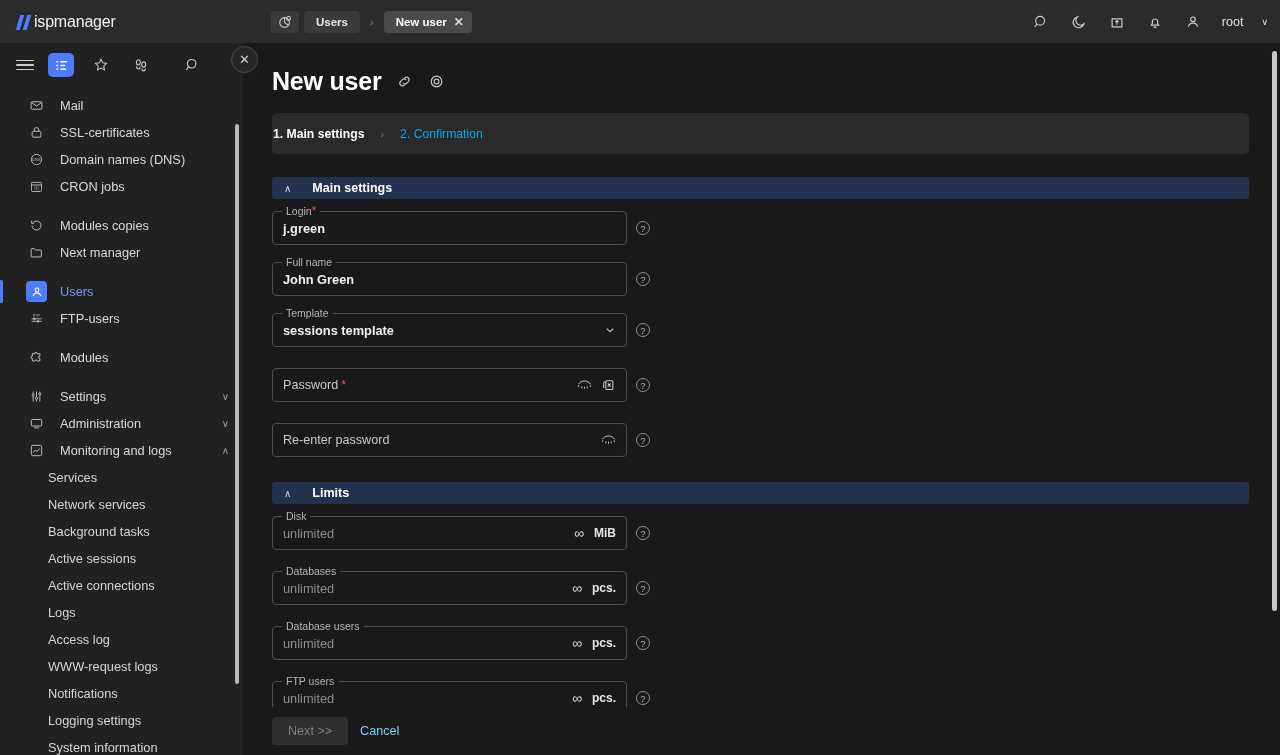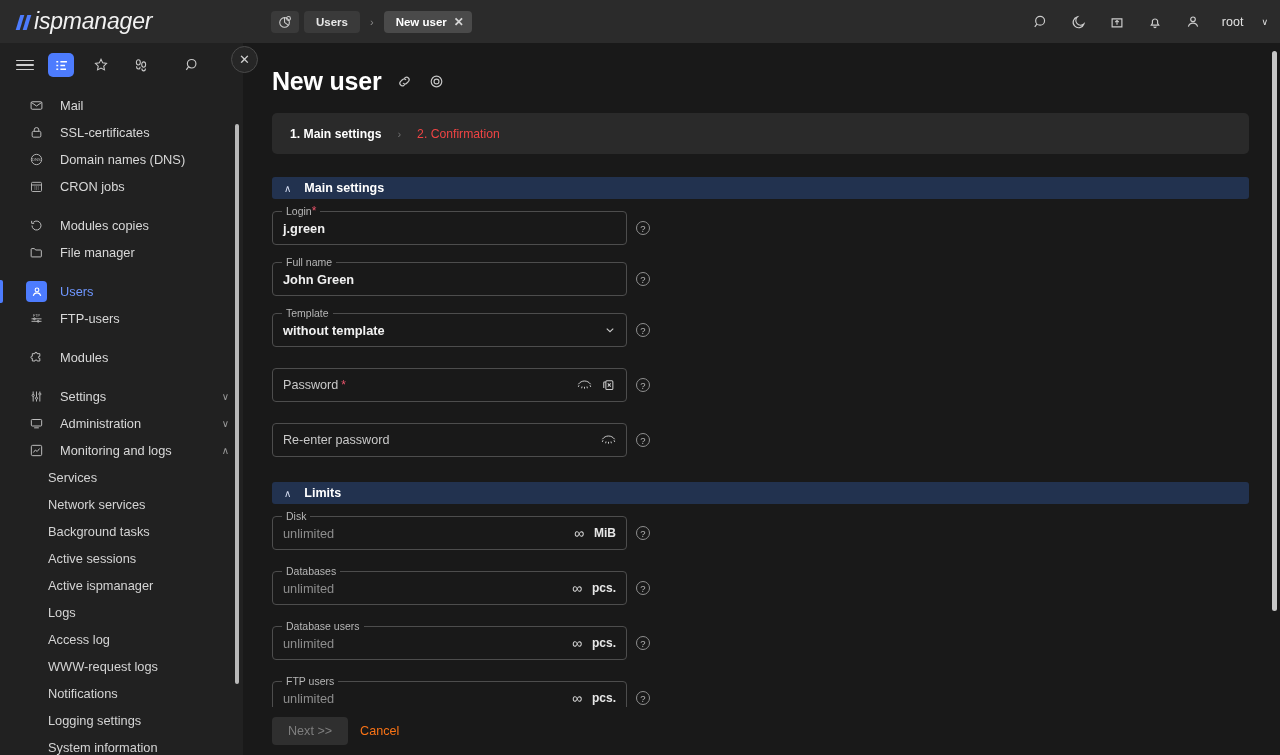--- a/index.html
+++ b/index.html
@@ -21,21 +21,21 @@
   .logo-wrap {
     width: 243px; height: 43px; display: flex; align-items: center;
     padding-left: 18px; background: #2b2b2b;
   }
   .logo-slashes { display: inline-block; margin-right: 2px; }
   .logo-slashes span {
     display: inline-block; width: 4px; height: 15px; background: #4d7cfe;
     transform: skewX(-17deg); margin-right: 3px; vertical-align: middle;
   }
   .logo-text {
-    color: #f2f2f2; font-size: 23px; letter-spacing: -0.2px; font-weight: 400; font-style: italic;
+    color: #f2f2f2; font-size: 16px; letter-spacing: -0.2px; font-weight: 400;
   }
   .crumbs { display: flex; align-items: center; margin-left: 28px; gap: 5px; }
   .crumb-icon-btn {
     width: 28px; height: 22px; border-radius: 4px; background: #3a3a3a;
     display: flex; align-items: center; justify-content: center;
     color: #cfcfcf; cursor: pointer;
   }
   .crumb-chip {
     height: 22px; border-radius: 4px; background: #3a3a3a; color: #e8e8e8;
     font-size: 11.5px; font-weight: bold; padding: 0 12px;
@@ -117,34 +117,34 @@
   .main-scrollbar {
     position: absolute; right: 3px; top: 8px; width: 5px; height: 560px;
     background: #c6c6c6; border-radius: 3px; cursor: pointer;
   }
   .page-head { display: flex; align-items: center; gap: 14px; padding: 24px 0 0 29px; }
   .page-title { color: #ffffff; font-size: 25px; font-weight: bold; letter-spacing: -0.2px; }
   .head-icon { color: #c6c6c6; width: 18px; height: 18px; display: flex; align-items: center; justify-content: center; cursor: pointer; }
 
   .stepper {
     margin: 17px 0 0 29px; width: 977px; height: 41px; background: #2a2a2a;
-    border-radius: 5px; display: flex; align-items: center; padding-left: 18px; gap: 8px;
+    border-radius: 5px; display: flex; align-items: center; padding-left: 1px; gap: 8px;
   }
   .step { font-size: 12.2px; }
   .step.done { color: #ffffff; font-weight: bold; cursor: pointer; }
-  .step.todo { color: #ef4444; cursor: pointer; }
+  .step.todo { color: #0ea5e9; cursor: pointer; }
   .step-sep { color: #6f6f6f; font-size: 11px; padding: 0 8px; }
 
   .section-bar {
     margin: 23px 0 0 29px; width: 977px; height: 22px; background: #22324f;
     border-radius: 3px; display: flex; align-items: center; gap: 13px;
     padding-left: 12px; cursor: pointer;
   }
   .section-bar .sb-chev { color: #d4dcf0; font-size: 10px; }
-  .section-bar .sb-title { color: #ffffff; font-size: 12.5px; font-weight: bold; }
+  .section-bar .sb-title { color: #ffffff; font-size: 12.5px; font-weight: bold; margin-left: 8px; }
 
   .field-row { display: flex; align-items: center; gap: 9px; margin-left: 272px; }
   .fields { margin-top: 12px; }
   .fields .field-row { margin-left: 0; padding-left: 29px; }
   .fr-space { height: 17px; }
 
   .field {
     position: relative; width: 355px; height: 28px;
     border: 1px solid #4d4d4d; border-radius: 4px;
     display: flex; align-items: center; padding: 16px 10px;
@@ -173,21 +173,21 @@
 
   
   .footer {
     position: absolute; left: 243px; bottom: 0; width: 1037px; height: 48px;
     background: #191919; display: flex; align-items: center; padding-left: 29px; gap: 12px;
   }
   .btn-next {
     background: #2f2f2f; color: #7f7f7f; border: none; border-radius: 4px;
     height: 28px; padding: 0 16px; font-size: 12.6px; font-family: inherit; cursor: default;
   }
-  .btn-cancel { color: #f97316; font-size: 12.6px; cursor: pointer; }
+  .btn-cancel { color: #7dd3fc; font-size: 12.6px; cursor: pointer; }
   svg { display: block; }
 </style>
 </head>
 <body>
 
 <div class="app">
 
   <div class="topbar">
     <div class="logo-wrap">
       <span class="logo-slashes"><span></span><span></span></span>
@@ -335,21 +335,21 @@
           </span>
           <span>Modules copies</span>
         </div>
 
         <div class="side-item">
           <span class="si-icon">
             <svg width="15" height="15" viewBox="0 0 18 18" fill="none" stroke="currentColor" stroke-width="1.2">
                 <path d="M2.6 13.6V5.2a.9.9 0 0 1 .9-.9h3l1.4 1.7h6a.9.9 0 0 1 .9.9v6.7a.7.7 0 0 1-.7.7H3.3a.7.7 0 0 1-.7-.7z"></path>
               </svg>
           </span>
-          <span>File manager</span>
+          <span>Next manager</span>
         </div>
 
         <div class="side-gap"></div>
 
         <div class="side-item active">
           <span class="si-icon">
             <svg width="14" height="14" viewBox="0 0 18 18" fill="none" stroke="currentColor" stroke-width="1.4">
                 <circle cx="9" cy="6.3" r="2.4"></circle>
                 <path d="M4.2 14c.6-2.6 2.5-3.9 4.8-3.9s4.2 1.3 4.8 3.9"></path>
               </svg>
@@ -423,21 +423,21 @@
         <div class="side-sub">
             <span>Network services</span>
           </div>
         <div class="side-sub">
             <span>Background tasks</span>
           </div>
         <div class="side-sub">
             <span>Active sessions</span>
           </div>
         <div class="side-sub">
-            <span>Active ispmanager</span>
+            <span>Active connections</span>
           </div>
         <div class="side-sub">
             <span>Logs</span>
           </div>
         <div class="side-sub">
             <span>Access log</span>
           </div>
         <div class="side-sub">
             <span>WWW-request logs</span>
           </div>
@@ -506,21 +506,21 @@
           <span class="fv">John Green</span>
         </div>
         <div class="help">?</div>
       </div>
 
       <div class="fr-space"></div>
 
       <div class="field-row">
         <div class="field">
           <span class="fl">Template</span>
-          <span class="fv">without template</span>
+          <span class="fv">sessions template</span>
           <span class="trail">
               <span class="ficon">
             <svg width="12" height="12" viewBox="0 0 14 14" fill="none" stroke="currentColor" stroke-width="1.3">
                   <path d="M3.2 5.4L7 9l3.8-3.6"></path>
                 </svg>
           </span>
             </span>
         </div>
         <div class="help">?</div>
       </div>

